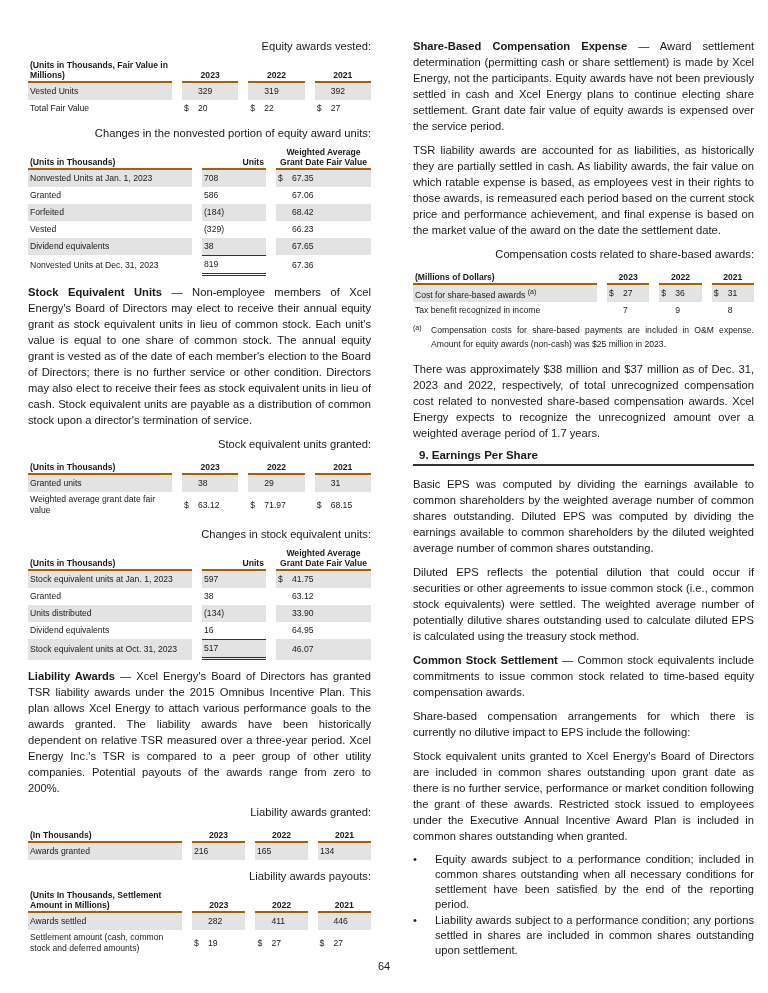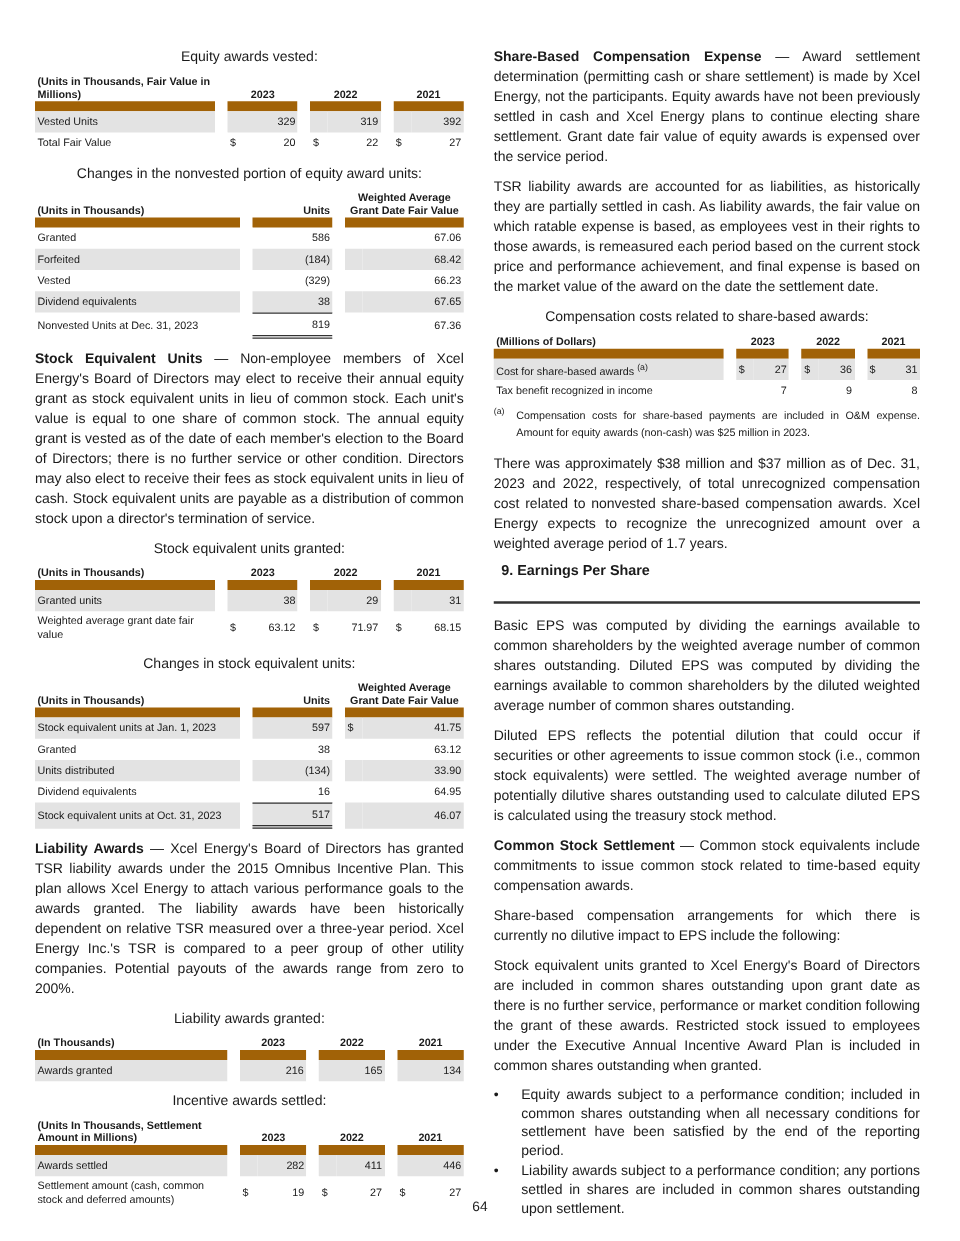--- a/index.html
+++ b/index.html
@@ -1,37 +1,37 @@
 <!DOCTYPE html>
 <html><head>
 <meta charset="utf-8">
 <style>
   html, body { margin: 0; padding: 0; background: #ffffff; }
   body { width: 768px; height: 993px; position: relative; overflow: hidden;
          font-family: "Liberation Sans", sans-serif; color: #1a1a1a; }
   .col { position: absolute; top: 38px; }
   .col-left { left: 28px; width: 343px; }
-  .col-right { left: 395px; width: 341px; }
+  .col-right { left: 413px; width: 341px; }
   p { margin: 0 0 8px 0; font-size: 11.2px; line-height: 16px; text-align: justify; }
-  p.lead { text-align: center; margin: 0 0 6px 0; }
+  p.lead { text-align: right; margin: 0 0 6px 0; }
   b { font-weight: bold; }
   table { border-collapse: separate; border-spacing: 0; width: 100%; font-size: 8.6px; margin-bottom: 8px; }
   th { font-weight: bold; vertical-align: bottom; padding: 0 2px 1px 2px; line-height: 10px; text-align: center; }
   th.lbl { text-align: left; }
-  th.rule { border-bottom: 8px solid #a16207; }
+  th.rule { border-bottom: 2px solid #a16207; }
   td { padding: 0 2px; height: 17px; line-height: 11px; vertical-align: middle; }
   tr.shade td { background: #e3e3e3; }
-  td.num { text-align: right; }
+  td.num { text-align: left; }
   td.cur { text-align: left; width: 10px; }
   td.gap { width: 6px; background: #fff !important; }
   tr.shade td.gap { background: #fff; }
   td.tall { height: 26px; }
   .total-line { border-top: 1px solid #333; }
   .dbl { border-bottom: 3px double #333; }
-  h3 { font-size: 11.5px; font-weight: bold; margin: 4px 0 10px 0; padding: 0 0 18px 6px; border-bottom: 2px solid #333; }
+  h3 { font-size: 11.5px; font-weight: bold; margin: 4px 0 10px 0; padding: 0 0 3px 6px; border-bottom: 2px solid #333; }
   .foot { display: flex; font-size: 8.6px; line-height: 14px; margin: 0 0 10px 0; }
   .foot .mark { width: 18px; font-size: 7px; vertical-align: top; line-height: 10px; }
   .foot .txt { flex: 1; text-align: justify; }
   ul.bul { list-style: none; margin: 0; padding: 0; font-size: 11.2px; line-height: 15px; }
   ul.bul li { display: flex; margin-bottom: 1px; }
   ul.bul .dot { width: 22px; flex: none; }
   ul.bul .txt { flex: 1; text-align: justify; }
   sup { font-size: 7px; }
   .page-num { position: absolute; top: 960px; left: 0; width: 768px; text-align: center; font-size: 11px; }
 </style>
@@ -82,20 +82,28 @@
   <p class="lead">Changes in the nonvested portion of equity award units:</p>
   <table>
     <tbody>
         <tr>
       <th class="lbl rule" style="width:160px">(Units in Thousands)</th>
       <td class="gap"></td>
       <th class="rule" style="text-align:right;width:60px">Units</th>
       <td class="gap"></td>
       <th class="rule" colspan="2">Weighted Average Grant Date Fair Value</th>
     </tr>
+    <tr class="shade">
+      <td>Nonvested Units at Jan. 1, 2023</td>
+          <td class="gap"></td>
+      <td class="num">708</td>
+          <td class="gap"></td>
+      <td class="cur">$</td>
+          <td class="num">67.35</td>
+    </tr>
     <tr>
       <td>Granted</td>
           <td class="gap"></td>
       <td class="num">586</td>
           <td class="gap"></td>
       <td class="cur"></td>
           <td class="num">67.06</td>
     </tr>
     <tr class="shade">
       <td>Forfeited</td>
@@ -245,21 +253,21 @@
           <td class="gap"></td>
       <td class="num">216</td>
           <td class="gap"></td>
       <td class="num">165</td>
           <td class="gap"></td>
       <td class="num">134</td>
     </tr>
   </tbody>
     </table>
 
-  <p class="lead">Incentive awards settled:</p>
+  <p class="lead">Liability awards payouts:</p>
   <table>
     <tbody>
         <tr>
       <th class="lbl rule" style="width:150px">(Units In Thousands, Settlement Amount in Millions)</th>
       <td class="gap"></td>
       <th class="rule" colspan="2">2023</th>
       <td class="gap"></td>
       <th class="rule" colspan="2">2022</th>
       <td class="gap"></td>
       <th class="rule" colspan="2">2021</th>

